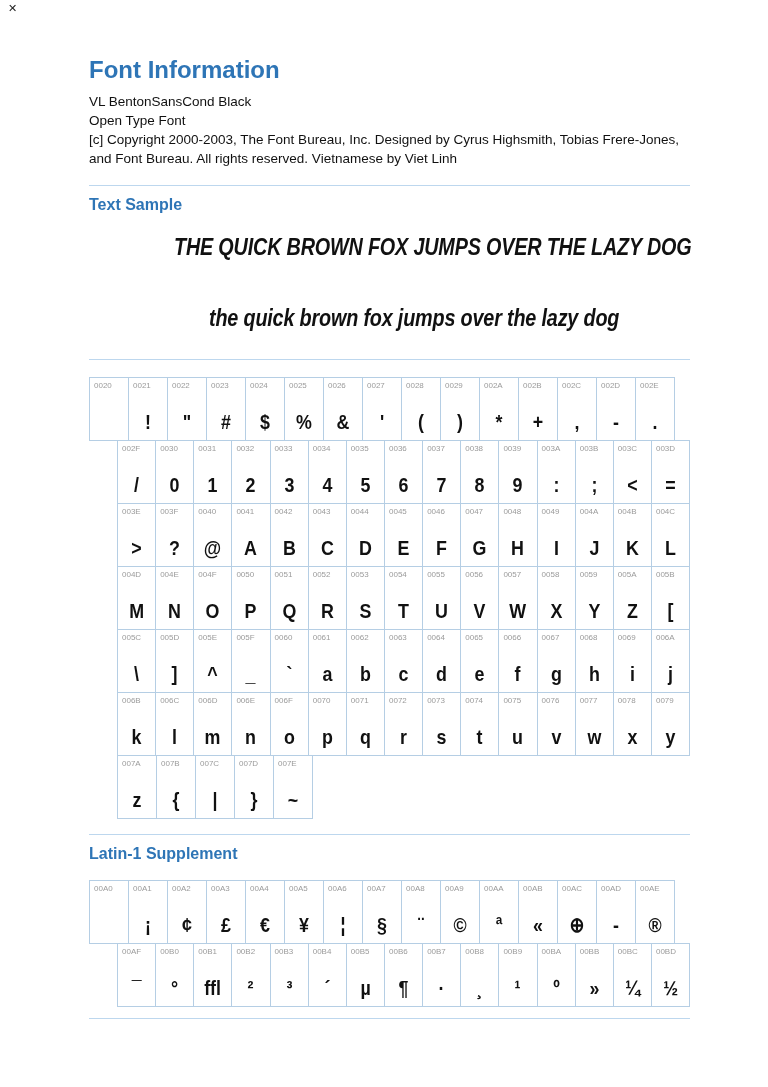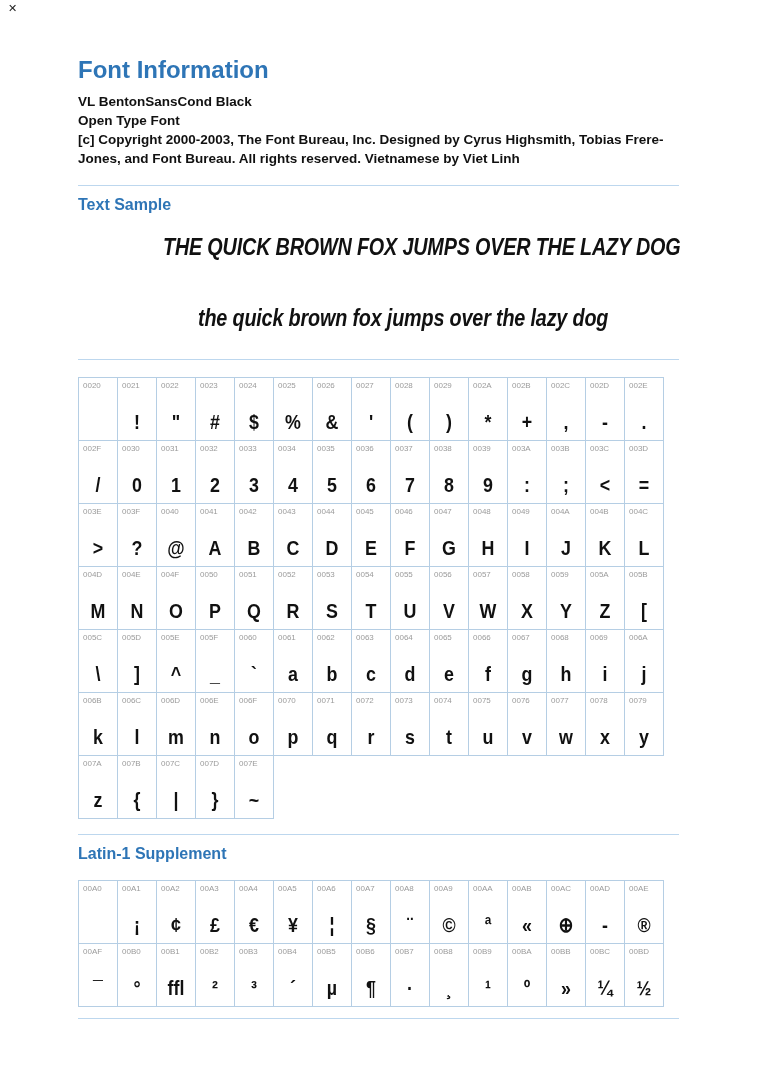--- a/index.html
+++ b/index.html
@@ -8,36 +8,36 @@
     --rule:#bdd7ee;
     --label:#9b9b9b;
     --ink:#111111;
   }
   html,body{margin:0;padding:0;}
   body{
     width:768px;height:1087px;background:#ffffff;position:relative;
     font-family:"Liberation Sans",sans-serif;color:var(--ink);overflow:hidden;
   }
   .close{position:absolute;top:3px;left:8px;font-size:11px;color:#222;line-height:1;cursor:default;}
-  .content{position:absolute;left:78px;top:56px;width:601px;}
+  .content{position:absolute;left:89px;top:56px;width:601px;}
   .title{color:var(--accent);font-size:24px;font-weight:bold;margin:0 0 8px 0;letter-spacing:0;}
-  .meta{font-weight:bold;font-size:13.5px;line-height:19px;margin:0;}
+  .meta{font-weight:normal;font-size:13.5px;line-height:19px;margin:0;}
   .rule{border:none;border-top:1px solid var(--rule);margin:0;}
   .rule.r1{margin-top:17px;}
   .rule.r2{margin-top:27px;}
   .rule.r3{margin-top:15px;}
   .rule.r4{margin-top:11px;}
   .sec-head{color:var(--accent);font-size:16px;font-weight:bold;margin:10px 0 0 0;}
   .sample-line{font-weight:bold;white-space:nowrap;font-style:italic;}
   .sample-upper{margin-top:20px;padding-left:85px;font-size:23px;}
   .sample-lower{margin-top:44px;padding-left:120px;font-size:23px;}
   .cond{display:inline-block;transform:scaleX(.86);transform-origin:left center;letter-spacing:-0.2px;}
   .grid{margin-top:17px;}
   .grow{display:flex;}
-  .grow + .grow{margin-top:-1px;}
+  .grow + .grow{margin-top:-1px;margin-left:28px;}
   .gcell{
     width:40px;height:64px;box-sizing:border-box;position:relative;
     border:1px solid var(--border);background:#fff;
   }
   .gcell + .gcell{margin-left:-1px;}
   .gcell .code{position:absolute;top:3px;left:4px;font-size:8px;color:var(--label);letter-spacing:0;}
   .gcell .glyph{
     position:absolute;left:0;right:0;bottom:8px;text-align:center;
     font-weight:bold;font-size:21px;line-height:1;transform:scaleX(.85);
   }

